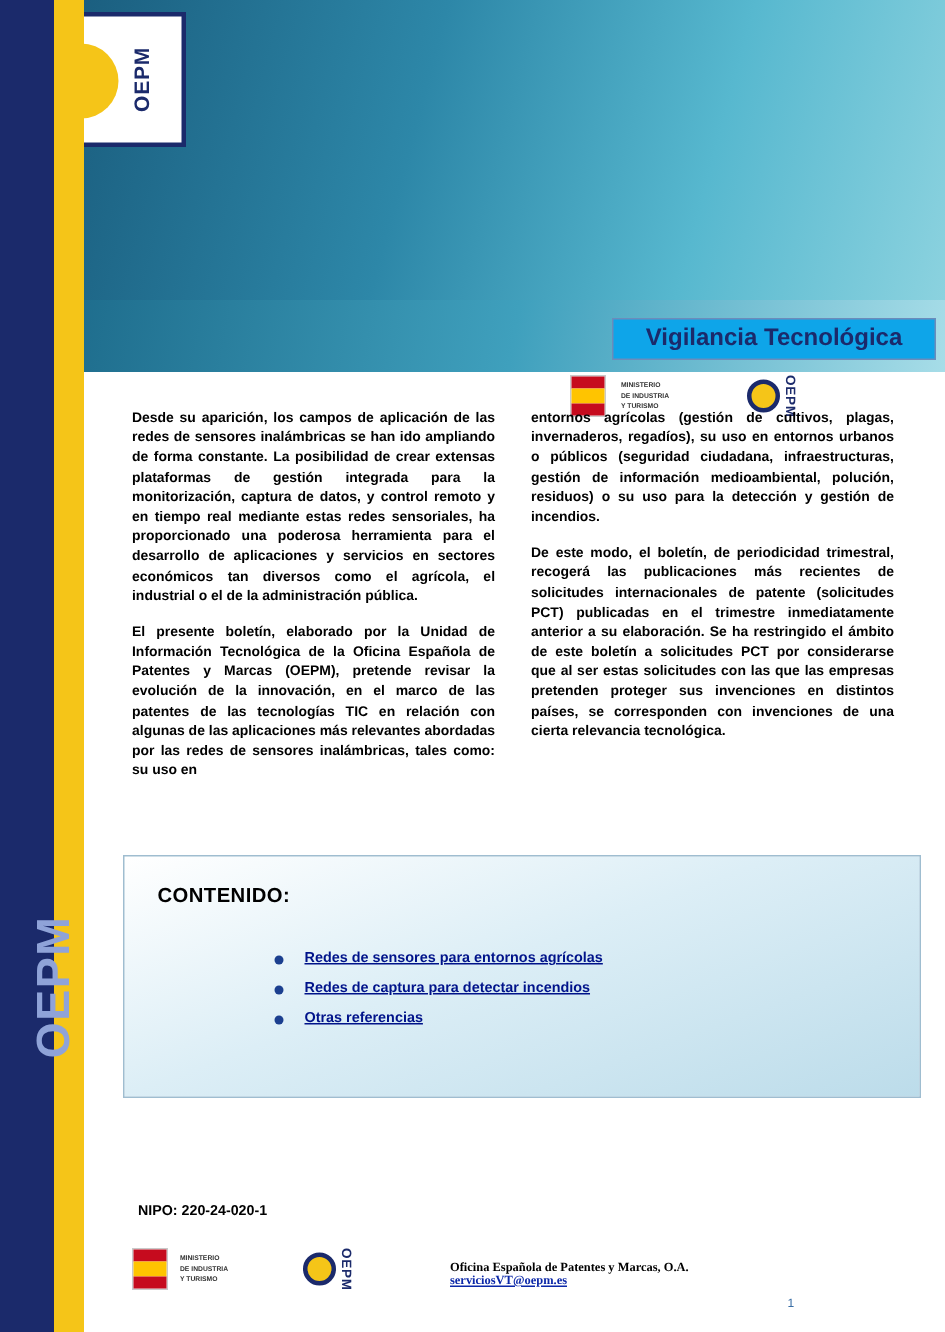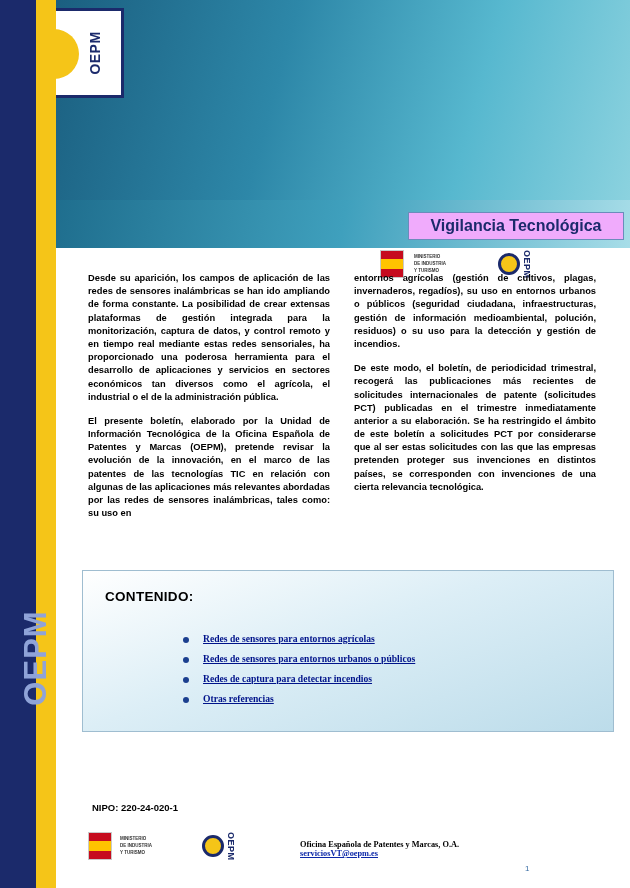--- a/index.html
+++ b/index.html
@@ -134,21 +134,21 @@
     color: #111111;
   }
   .quarter sup {
     font-size: 10px;
   }
   .vt-badge {
     position: absolute;
     left: 408px; top: 212px;
     width: 214px;
     height: 26px;
-    background: #f0abfc;
+    background: #0ea5e9;
     border: 1px solid #6b8cbb;
     color: #1b2a6b;
     font-size: 16px;
     font-weight: bold;
     display: flex;
     align-items: center;
     justify-content: center;
     z-index: 4;
   }
 
@@ -236,21 +236,20 @@
     color: #000;
     letter-spacing: 0.3px;
     text-align: center;
   }
   .content-list {
     position: absolute;
     left: 100px; top: 62px;
     margin: 0;
     padding: 0;
     list-style: none;
-    font-family: Liberation Serif, serif;
   }
   .content-list li {
     position: relative;
     margin-bottom: 9px;
     padding-left: 20px;
     font-size: 9.6px;
   }
   .content-list li::before {
     content: "";
     position: absolute;
@@ -355,21 +354,20 @@
   <div class="col">
     <p>entornos agrícolas (gestión de cultivos, plagas, invernaderos, regadíos), su uso en entornos urbanos o públicos (seguridad ciudadana, infraestructuras, gestión de información medioambiental, polución, residuos) o su uso para la detección y gestión de incendios.</p>
     <p>De este modo, el boletín, de periodicidad trimestral, recogerá las publicaciones más recientes de solicitudes internacionales de patente (solicitudes PCT) publicadas en el trimestre inmediatamente anterior a su elaboración. Se ha restringido el ámbito de este boletín a solicitudes PCT por considerarse que al ser estas solicitudes con las que las empresas pretenden proteger sus invenciones en distintos países, se corresponden con invenciones de una cierta relevancia tecnológica.</p>
   </div>
 </div>
 
 <div class="content-box">
   <div class="content-title">CONTENIDO:</div>
   <ul class="content-list">
     <li><a href="#">Redes de sensores para entornos agrícolas</a></li>
-    <li><a href="#">Redes de sensores para entornos urbanos o públicos</a></li>
     <li><a href="#">Redes de captura para detectar incendios</a></li>
     <li><a href="#">Otras referencias</a></li>
   </ul>
 </div>
 
 <div class="nipo">NIPO: 220-24-020-1</div>
 
 <div class="footer-logo">
   <div class="ministry-flag">
     <div class="red"></div>

